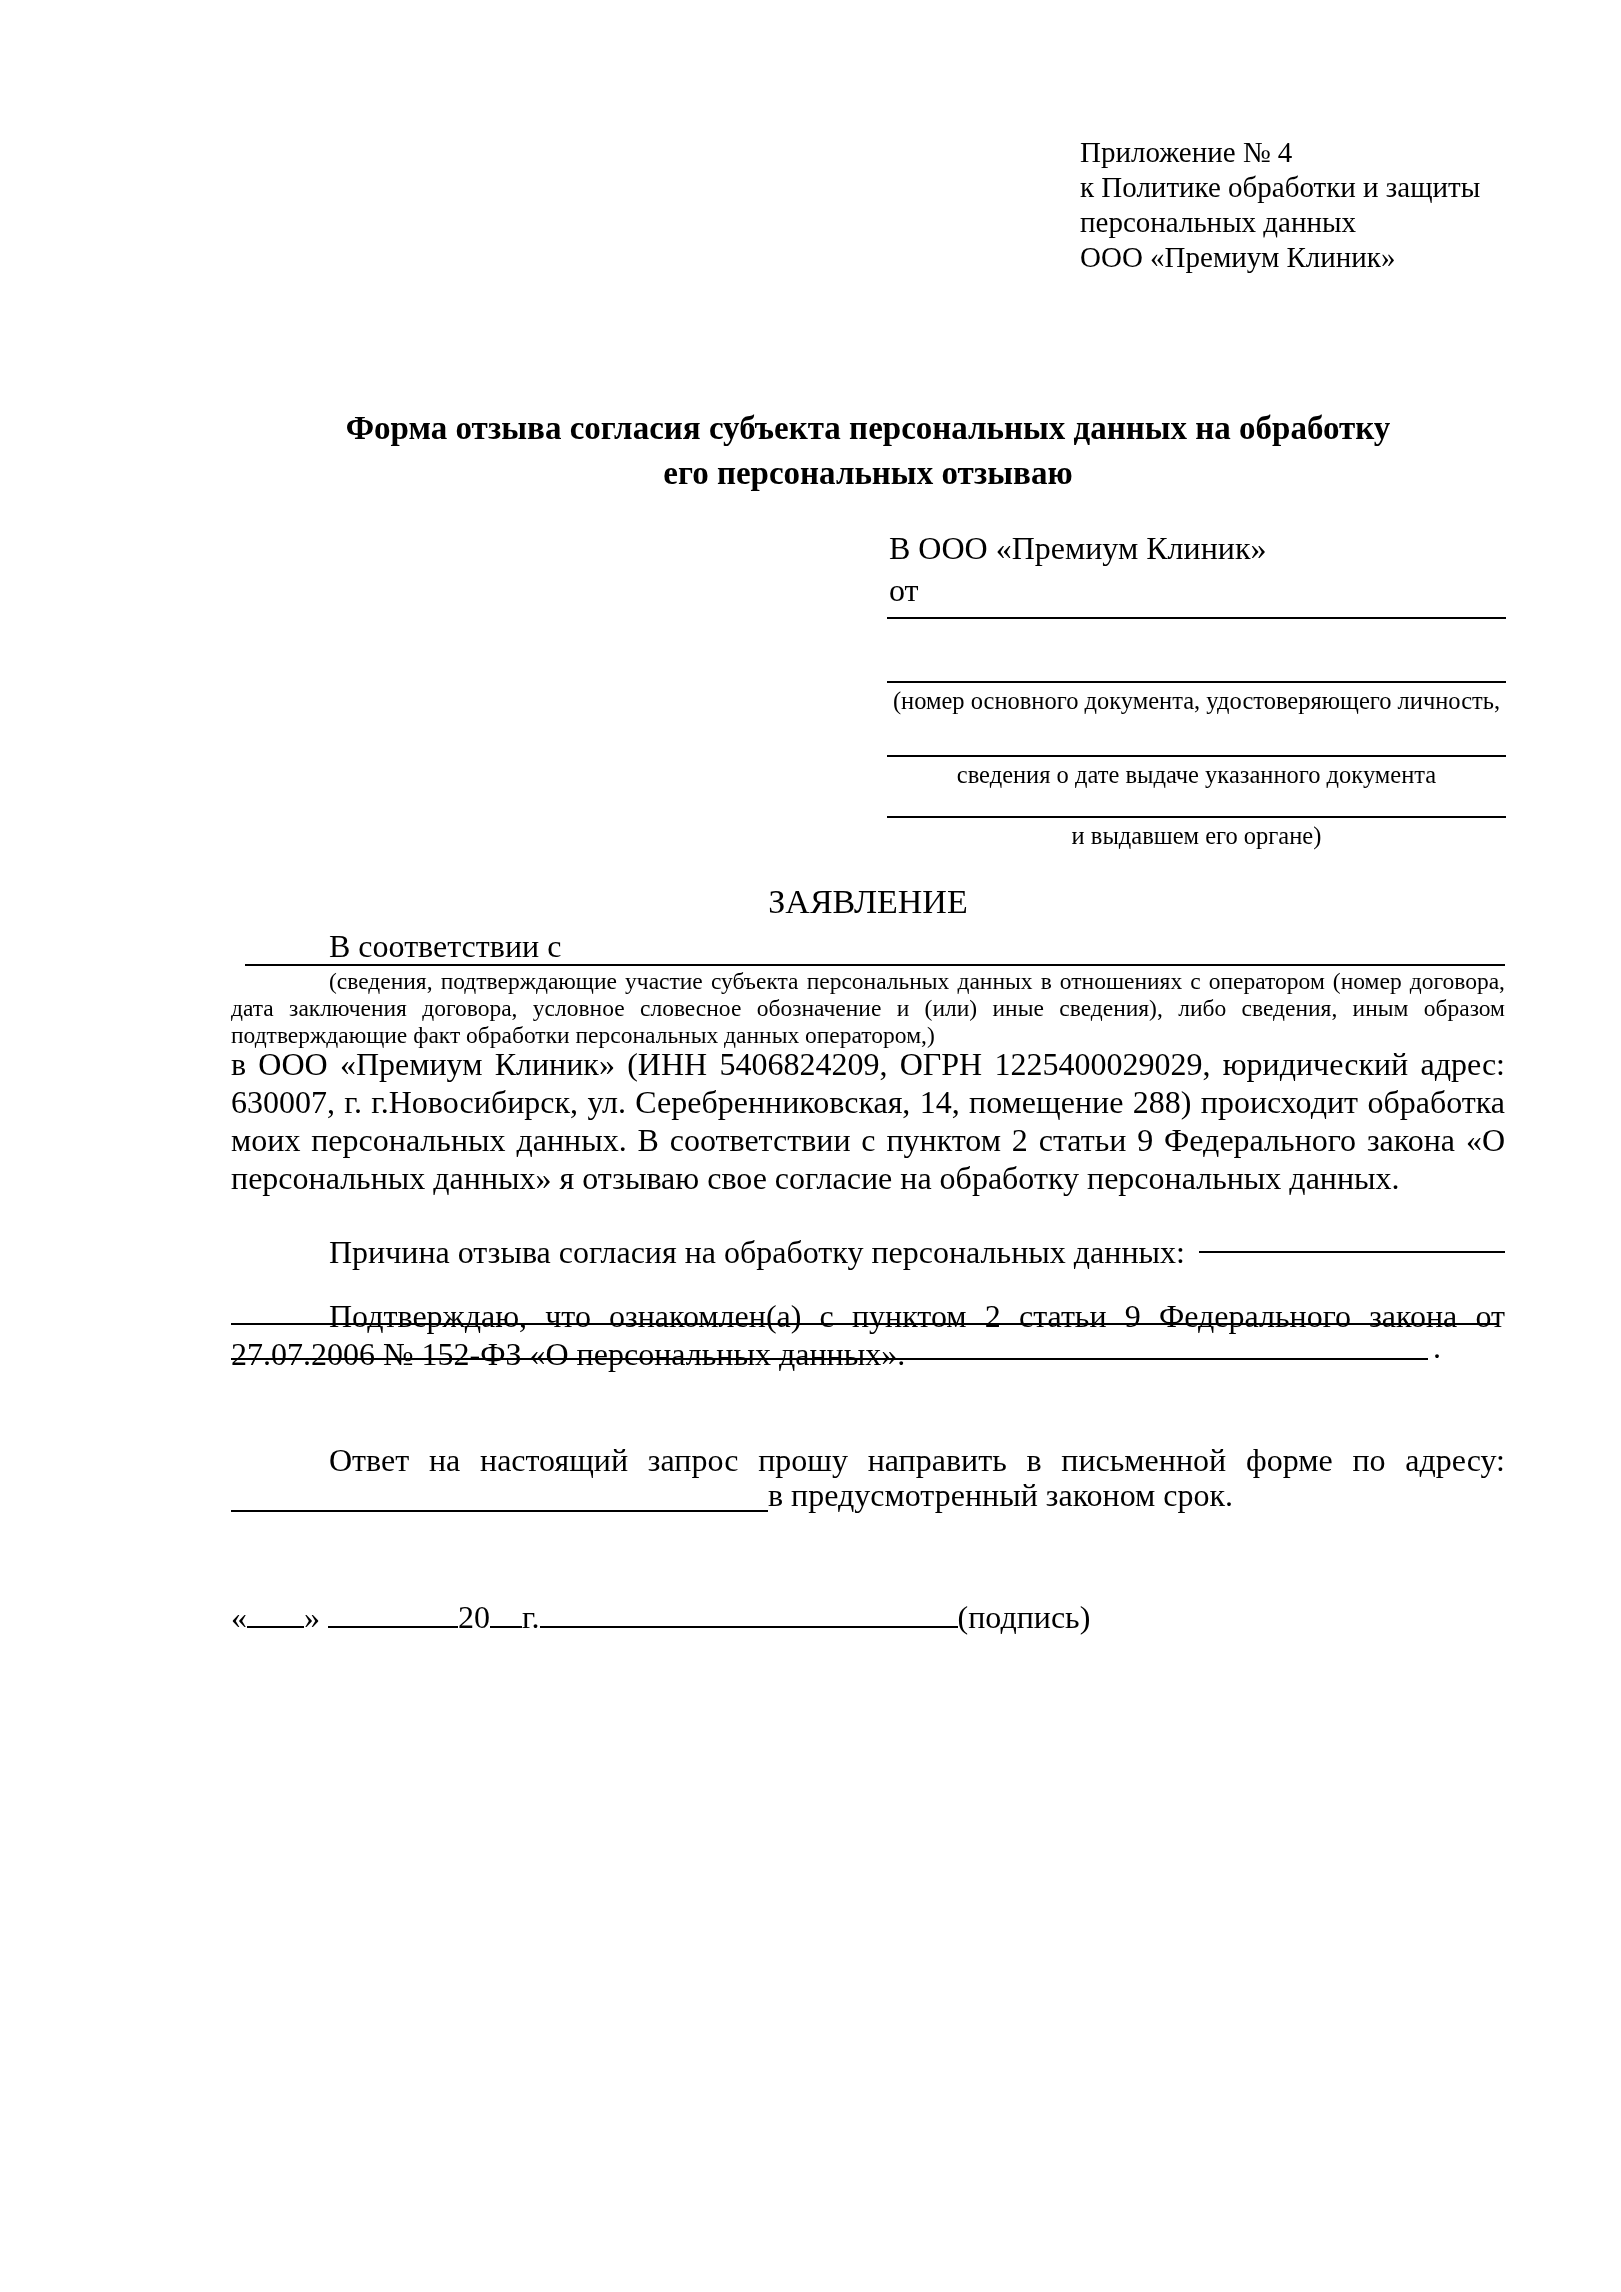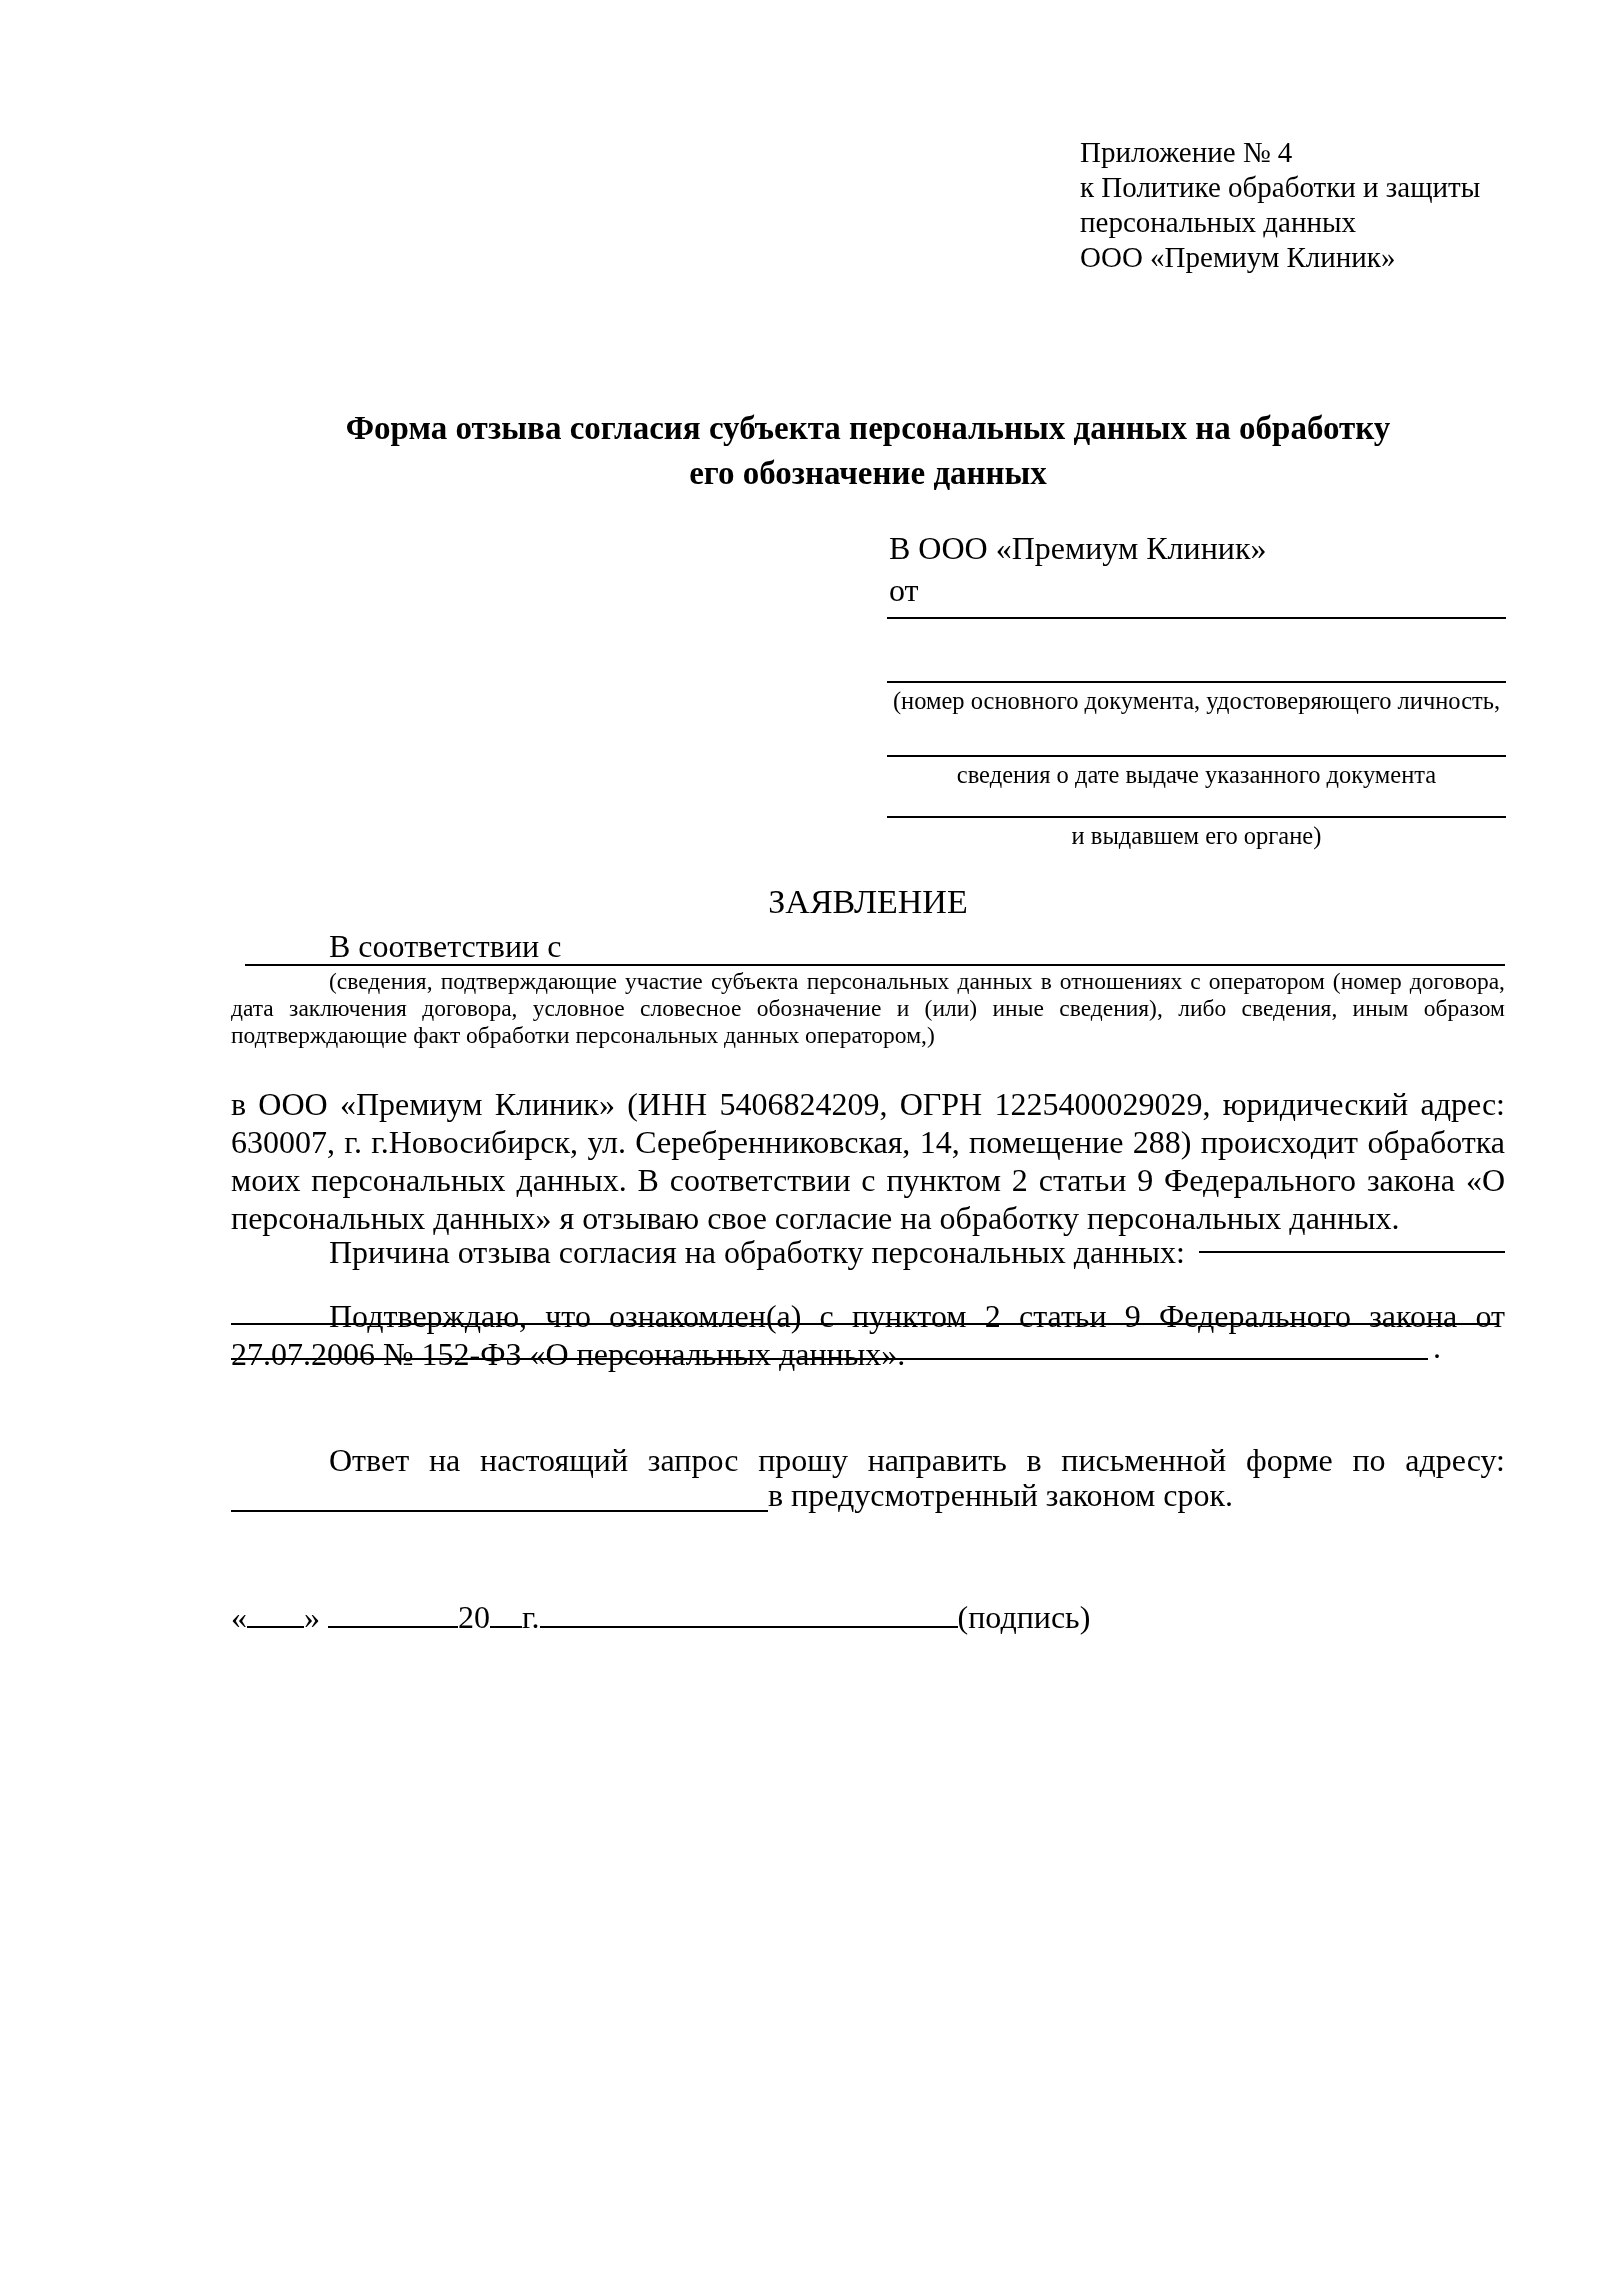--- a/index.html
+++ b/index.html
@@ -23,21 +23,21 @@
   .field-line{left:887px;width:619px;height:0;border-top:2.9px solid #000;}
   .fl1{top:617px;} .fl2{top:681px;} .fl3{top:755px;} .fl4{top:816px;}
   .field-caption{left:887px;width:619px;text-align:center;font-size:24.5px;line-height:26.5px;}
   .fc1{top:624px;} .fc2{top:688px;} .fc3{top:762px;} .fc4{top:823px;}
   
   .statement-heading{left:231px;top:883px;width:1274px;text-align:center;font-size:34px;}
   .intro-row{left:231px;top:928px;width:1274px;display:flex;font-size:32px;line-height:36px;flex-direction:column;}
   .intro-label{padding-left:98px;white-space:nowrap;}
   .fill-line{flex:1 1 auto;border-bottom:2.9px solid #000;margin-left:13.7px;}
   .note{left:231px;top:968px;width:1274px;font-size:23.5px;line-height:27px;text-align:justify;text-indent:98px;}
-  .body-par{left:231px;top:1045px;width:1274px;font-size:32px;line-height:38px;text-align:justify;margin-top:40px;}
+  .body-par{left:231px;top:1045px;width:1274px;font-size:32px;line-height:38px;text-align:justify;}
   .reason-row{left:231px;top:1234px;width:1274px;display:flex;font-size:32px;line-height:36px;align-items:center;}
   .reason-label{padding-left:98px;white-space:nowrap;}
   .line-a{left:231px;top:1323px;width:1268px;height:0;border-top:2.9px solid #000;}
   .line-b{left:231px;top:1358px;width:1197px;height:0;border-top:2.9px solid #000;}
   .line-b-period{left:1433px;top:1329px;font-size:32px;}
   .confirm-par{left:231px;top:1297px;width:1274px;font-size:32px;line-height:38px;text-align:justify;text-indent:98px;}
   .reply-line1{left:231px;top:1442px;width:1274px;font-size:32px;line-height:37px;text-align:justify;text-align-last:justify;text-indent:98px;}
   .reply-line2{left:231px;top:1479px;width:1274px;display:flex;align-items:flex-end;font-size:32px;line-height:33px;}
   .reply-blank{width:537px;height:29px;border-bottom:2.9px solid #000;flex:0 0 auto;}
   
@@ -53,21 +53,21 @@
 
   <div class="abs header-block">
     <div>Приложение № 4</div>
     <div>к Политике обработки и защиты</div>
     <div>персональных данных</div>
     <div>ООО «Премиум Клиник»</div>
   </div>
 
   <div class="abs doc-title">
     <div>Форма отзыва согласия субъекта персональных данных на обработку</div>
-    <div>его обозначение данных</div>
+    <div>его персональных отзываю</div>
   </div>
 
   <div class="abs recipient-to">В ООО «Премиум Клиник»</div>
   <div class="abs recipient-from">от</div>
 
   <div class="abs field-line fl1"></div>
 
   <div class="abs field-line fl2"></div>
   <div class="abs field-caption fc2">(номер основного документа, удостоверяющего личность,</div>
 

